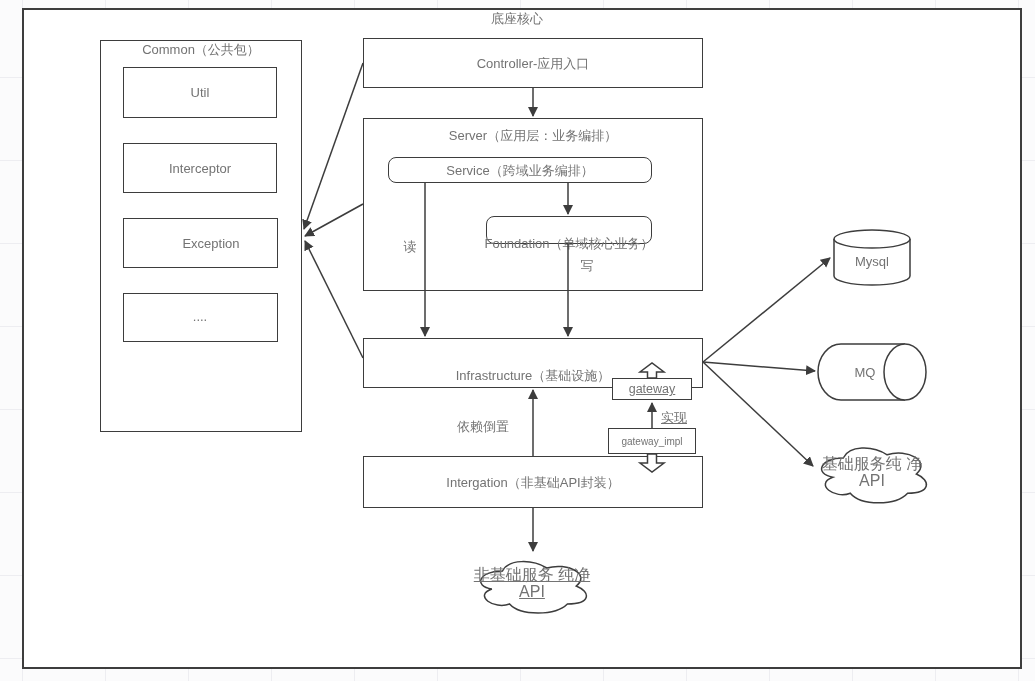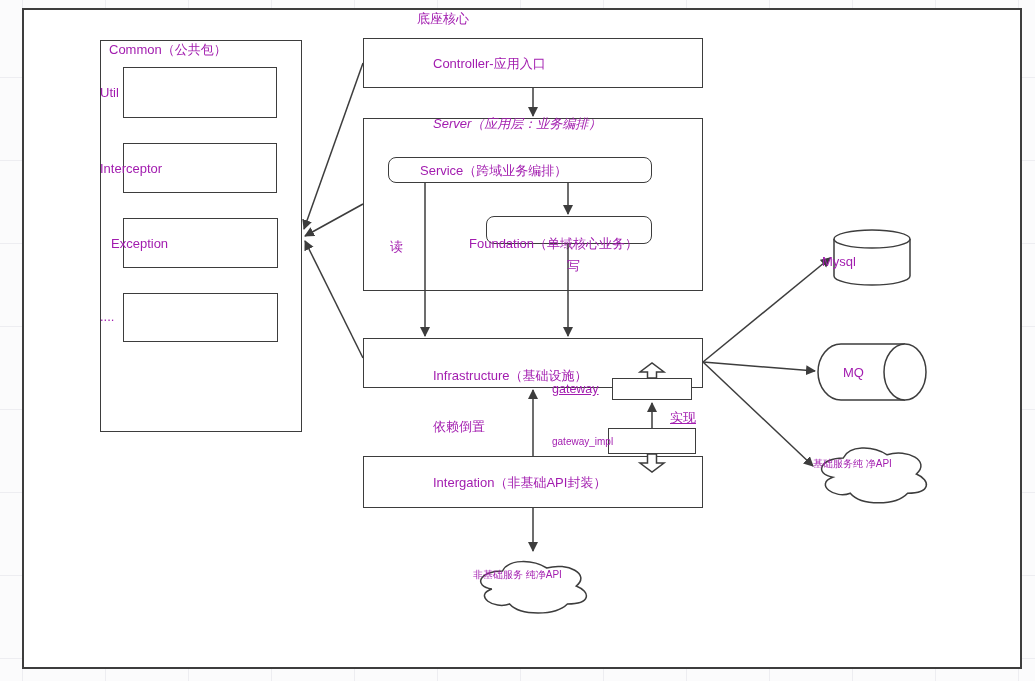--- a/index.html
+++ b/index.html
@@ -14,49 +14,49 @@
     background-position:22px -6px;
     color:#212121;
   }
   .box{
     position:absolute;box-sizing:border-box;background:#fff;
     border:1.5px solid #3d3d3d;
   }
   .outer{border-width:2px;}
   .rounded{border-radius:8px;}
   .lbl{
-    position:absolute;font-size:13px;line-height:15px;
-    white-space:nowrap;color:#a21caf;
+    position:absolute;text-align:center;font-size:13px;line-height:15px;
+    white-space:nowrap;color:#737373;
   }
-  .lbl.two-line{white-space:normal;line-height:17px;font-size:10px;}
+  .lbl.two-line{white-space:normal;line-height:17px;font-size:16px;}
   svg.overlay{position:absolute;left:0;top:0;pointer-events:none;}
   svg .shape{pointer-events:auto;}
 </style>
 </head>
 <body>
 
 <div class="box outer" style="left:22px;top:8px;width:1000px;height:661px;"></div>
 <div class="lbl" style="left:417px;top:11px;width:200px;">底座核心</div>
 
 <div class="box" style="left:100px;top:40px;width:202px;height:392px;"></div>
-<div class="lbl" style="left:109px;top:42px;width:200px;">Common（公共包）</div>
+<div class="lbl" style="left:101px;top:42px;width:200px;">Common（公共包）</div>
 <div class="box" style="left:123px;top:67px;width:154px;height:51px;"></div>
 <div class="lbl" style="left:100px;top:85px;width:200px;">Util</div>
 <div class="box" style="left:123px;top:143px;width:154px;height:50px;"></div>
 <div class="lbl" style="left:100px;top:161px;width:200px;">Interceptor</div>
 <div class="box" style="left:123px;top:218px;width:155px;height:50px;"></div>
 <div class="lbl" style="left:100px;top:236px;width:200px;margin-left:11px;">Exception</div>
 <div class="box" style="left:123px;top:293px;width:155px;height:49px;"></div>
 <div class="lbl" style="left:100px;top:309px;width:200px;">....</div>
 
 <div class="box" style="left:363px;top:38px;width:340px;height:50px;"></div>
 <div class="lbl" style="left:433px;top:56px;width:200px;">Controller-应用入口</div>
 
 <div class="box" style="left:363px;top:118px;width:340px;height:173px;"></div>
-<div class="lbl" style="left:433px;top:116px;width:200px;font-style:italic;">Server（应用层：业务编排）</div>
+<div class="lbl" style="left:433px;top:128px;width:200px;">Server（应用层：业务编排）</div>
 <div class="box rounded" style="left:388px;top:157px;width:264px;height:26px;"></div>
 <div class="lbl" style="left:420px;top:163px;width:200px;">Service（跨域业务编排）</div>
 <div class="box rounded" style="left:486px;top:216px;width:166px;height:28px;"></div>
 <div class="lbl" style="left:469px;top:236px;width:200px;">Foundation（单域核心业务）</div>
 
 <div class="box" style="left:363px;top:338px;width:340px;height:50px;"></div>
 <div class="lbl" style="left:433px;top:368px;width:200px;">Infrastructure（基础设施）</div>
 
 <div class="box" style="left:363px;top:456px;width:340px;height:52px;"></div>
 <div class="lbl" style="left:433px;top:475px;width:200px;">Intergation（非基础API封装）</div>
@@ -103,19 +103,19 @@
     <polygon points="647.5,378 647.5,372 640,372 652,363 664,372 656.5,372 656.5,378" fill="#fff"></polygon>
     <polygon points="647.5,454 647.5,463 640,463 652,472 664,463 656.5,463 656.5,454" fill="#fff"></polygon>
   </g>
 </svg>
 
 <div class="lbl" style="left:552px;top:382px;width:200px;font-size:12.5px;text-decoration:underline;">gateway</div>
 <div class="lbl" style="left:552px;top:434px;width:200px;font-size:10px;">gateway_impl</div>
 <div class="lbl" style="left:390px;top:239px;width:40px;">读</div>
 <div class="lbl" style="left:567px;top:258px;width:40px;">写</div>
 <div class="lbl" style="left:433px;top:419px;width:100px;">依赖倒置</div>
-<div class="lbl" style="left:670px;top:410px;width:50px;text-decoration:underline;">实现</div>
+<div class="lbl" style="left:649px;top:410px;width:50px;text-decoration:underline;">实现</div>
 <div class="lbl" style="left:822px;top:254px;width:100px;">Mysql</div>
-<div class="lbl" style="left:843px;top:365px;width:100px;">MQ</div>
+<div class="lbl" style="left:815px;top:365px;width:100px;">MQ</div>
 <div class="lbl two-line" style="left:813px;top:455px;width:118px;">基础服务纯
 净API</div>
-<div class="lbl two-line" style="left:473px;top:566px;width:118px;">非基础服务
+<div class="lbl two-line" style="left:473px;top:566px;width:118px;text-decoration:underline;">非基础服务
 纯净API</div>
 
 </body></html>

